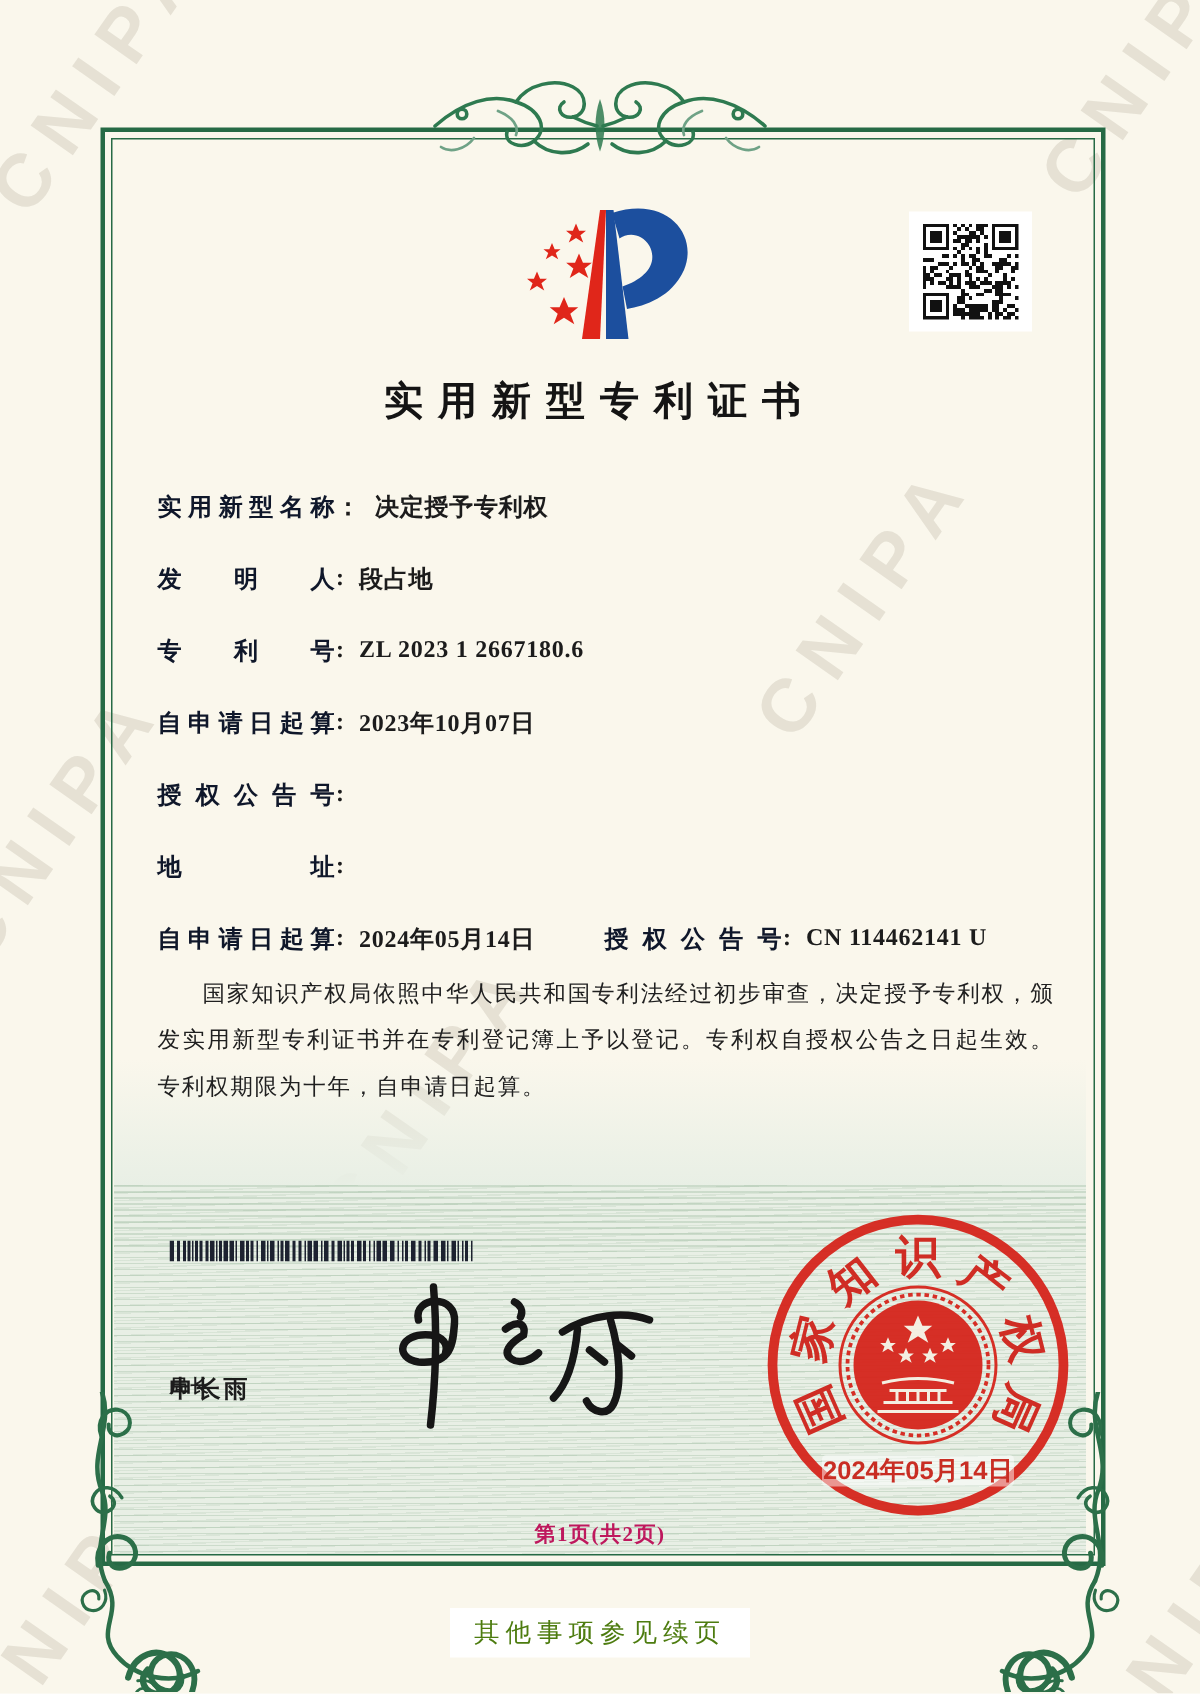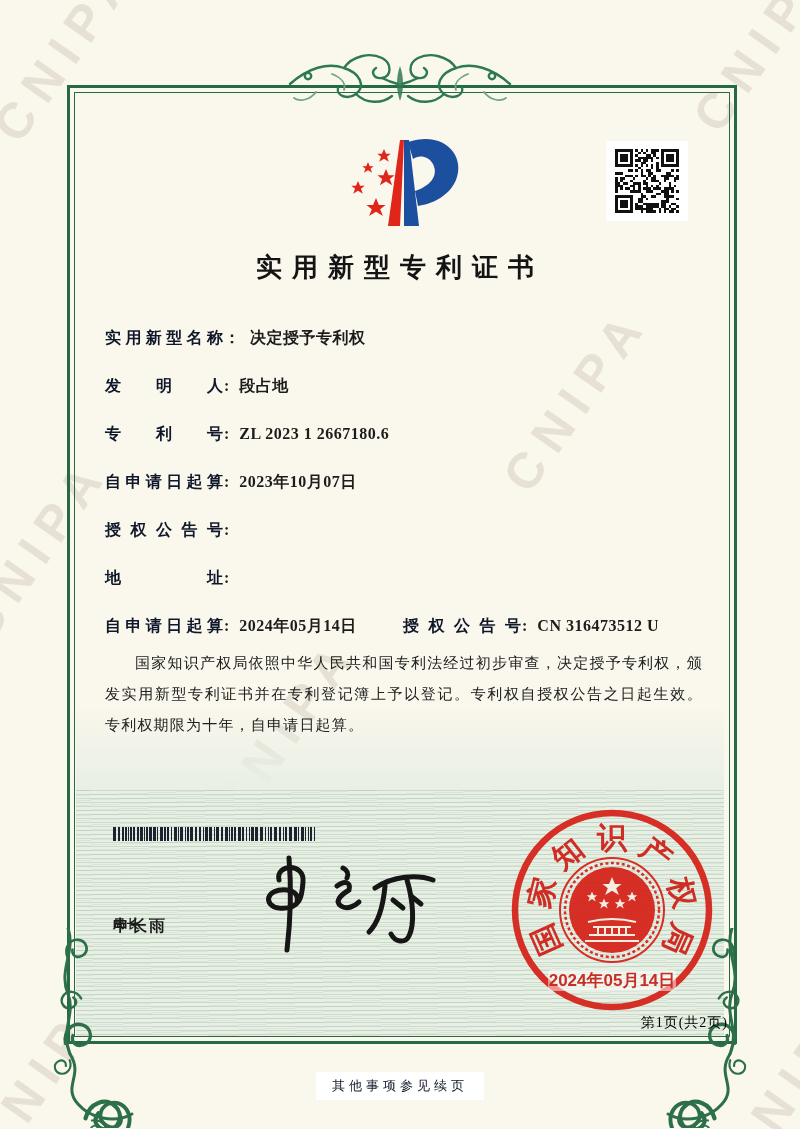--- a/index.html
+++ b/index.html
@@ -76,29 +76,29 @@
     position:absolute; left:113px; top:884px; font-size:12px; font-weight:700;
     letter-spacing:2px; font-family:"Liberation Sans","DejaVu Sans",sans-serif;margin-top:32px;
   }
   .signer-name{
     position:absolute; left:113px; top:916px; font-size:16px; font-weight:700;
     letter-spacing:2px; font-family:"Liberation Sans","DejaVu Sans",sans-serif;
   }
   .signature{ position:absolute; left:235px; top:852px; }
   .seal{ position:absolute; left:502px; top:800px; z-index:6; opacity:.95; }
   .page-num{
-    position:absolute; left:72px; top:1014px; width:656px; text-align:right;
-    font-size:14px; font-weight:400; letter-spacing:1px; z-index:5; color:#000000;
+    position:absolute; left:72px; top:1014px; width:656px; text-align:center;
+    font-size:14px; font-weight:700; letter-spacing:1px; z-index:5; color:#be185d;
   }
   .cont-note{
     position:absolute; left:0; top:1072px; width:800px; display:flex;
     justify-content:center; z-index:5;
   }
   .cont-note span{
-    background:#ffffff; padding:5px 16px; font-size:13px; letter-spacing:4px; color:#0f172a;
+    background:#ffffff; padding:5px 16px; font-size:17px; letter-spacing:4px; color:#4d7c0f;
   }
 </style>
 </head>
 <body>
 
 <div class="page">
 
   <svg width="0" height="0" style="position:absolute" aria-hidden="true">
     <defs>
       <path id="star" d="M0,-1 L0.294,-0.309 0.951,-0.309 0.420,0.118 0.688,0.809 0,0.382 -0.688,0.809 -0.420,0.118 -0.951,-0.309 -0.294,-0.309 Z"></path>
@@ -207,21 +207,21 @@
         <span class="fsep">:</span>
       </div>
       <div class="frow">
         <span class="grant-left">
           <span class="flabel">自申请日起算</span>
           <span class="fsep">:</span>
           <span class="fval">2024年05月14日</span>
         </span>
         <span class="flabel">授权公告号</span>
         <span class="fsep">:</span>
-        <span class="fval">CN 316473512 U</span>
+        <span class="fval">CN 114462141 U</span>
       </div>
     </div>
 
     <div class="paras">
       <p>国家知识产权局依照中华人民共和国专利法经过初步审查，决定授予专利权，颁发实用新型专利证书并在专利登记簿上予以登记。专利权自授权公告之日起生效。专利权期限为十年，自申请日起算。</p>
     </div>
 
     <div class="barcode">
         <i style="width:3px"></i>
         <span style="width:2px"></span>

